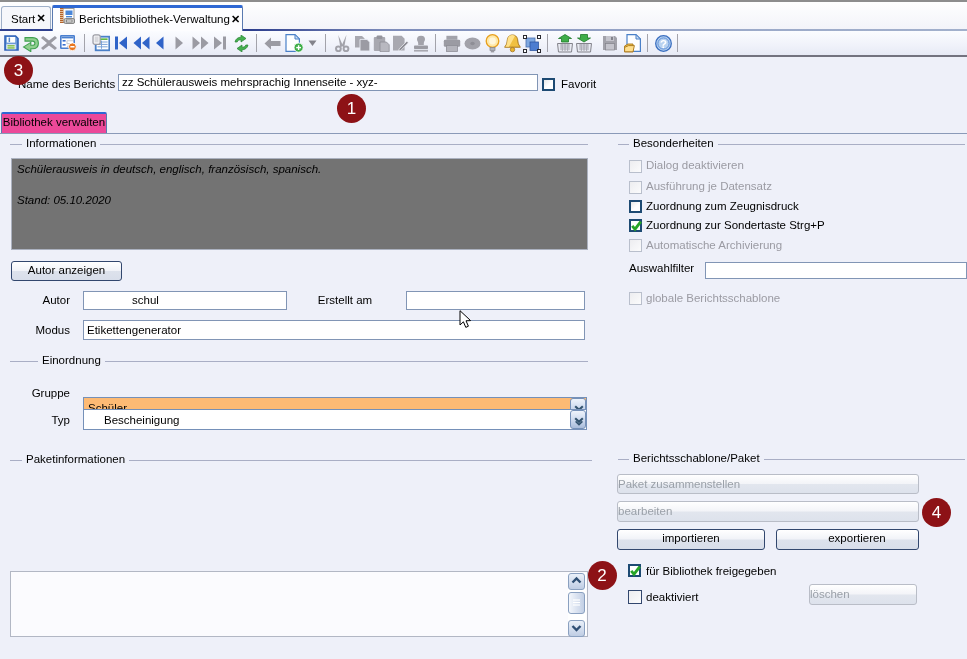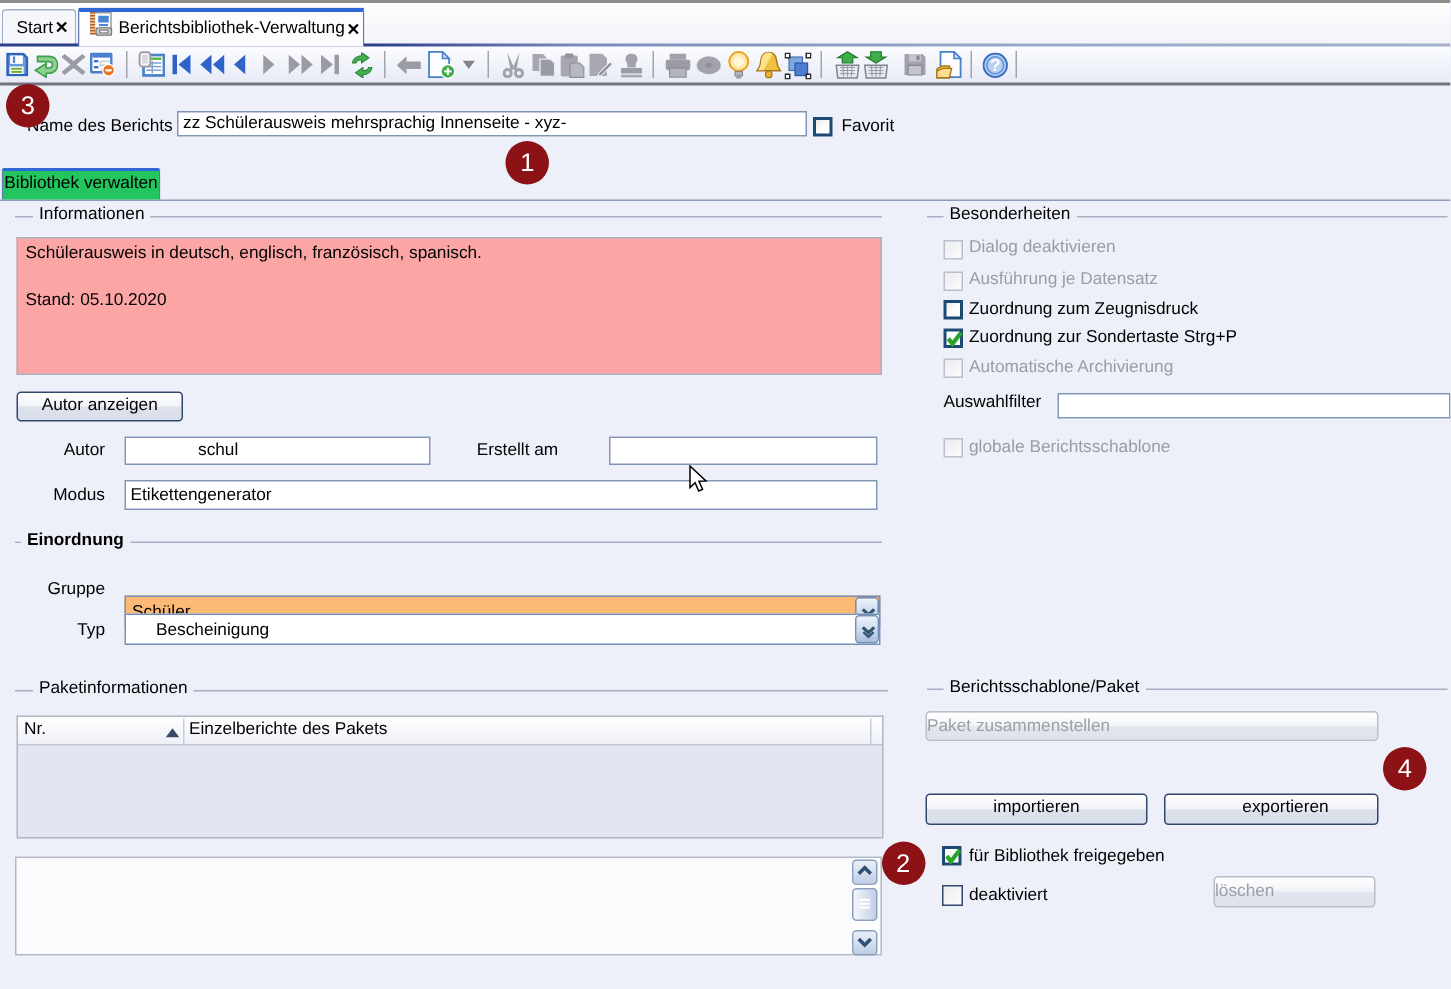--- a/index.html
+++ b/index.html
@@ -285,69 +285,59 @@
 <div class="abs" id="main" style="left:0;top:57px;width:967px;height:602px;">
 
   <div class="abs txt" style="left:18px;top:19px;height:16px;line-height:16px;">Name des Berichts</div>
   <div class="abs input" style="left:118px;top:17px;width:420px;height:17px;line-height:13px;">zz Schülerausweis mehrsprachig Innenseite - xyz-</div>
   <div class="abs cb" style="left:542px;top:21px;"></div>
   <div class="abs txt" style="left:561px;top:19px;height:16px;line-height:16px;">Favorit</div>
   <div class="abs circ" style="left:4px;top:-1px;">3</div>
   <div class="abs circ" style="left:337px;top:37px;">1</div>
 
   <div class="abs" style="left:0;top:75.5px;width:967px;height:1px;background:#8a9ab8;"></div>
-  <div class="abs" style="left:1px;top:55px;width:106px;height:21px;background:#22c55e;border:1px solid #5a7ab0;border-top:2.5px solid #2e68d4;border-bottom:none;border-radius:2px 2px 0 0;z-index:2;text-align:center;font-size:11.5px;line-height:17px;white-space:nowrap;">Bibliothek verwalten</div>
+  <div class="abs" style="left:1px;top:55px;width:106px;height:21px;background:#ec4899;border:1px solid #5a7ab0;border-top:2.5px solid #2e68d4;border-bottom:none;border-radius:2px 2px 0 0;z-index:2;text-align:center;font-size:11.5px;line-height:17px;white-space:nowrap;">Bibliothek verwalten</div>
 
   <div class="abs grpline" style="left:10px;top:86.5px;width:578px;"></div>
   <div class="abs grplabel" style="left:22px;top:80px;">Informationen</div>
-  <div class="abs" style="left:11px;top:101px;width:577px;height:92px;background:#fca5a5;border:1px solid #abb1bf;font-size:11.5px;line-height:15.3px;padding:3px 5px;">Schülerausweis in deutsch, englisch, französisch, spanisch.<br><br>Stand: 05.10.2020</div>
+  <div class="abs" style="left:11px;top:101px;width:577px;height:92px;background:#737373;border:1px solid #abb1bf;font-size:11.5px;line-height:15.3px;padding:3px 5px;font-style:italic;">Schülerausweis in deutsch, englisch, französisch, spanisch.<br><br>Stand: 05.10.2020</div>
   <div class="abs btn" style="left:11px;top:204px;width:111px;height:20px;line-height:17px;">Autor anzeigen</div>
 
   <div class="abs txt" style="left:10px;top:234px;width:60px;height:19px;line-height:19px;text-align:right;">Autor</div>
   <div class="abs input" style="left:83px;top:234px;width:204px;height:19px;line-height:15px;padding-left:48px;">schul</div>
   <div class="abs txt" style="left:300px;top:234px;width:90px;height:19px;line-height:19px;text-align:center;">Erstellt am</div>
   <div class="abs input" style="left:406px;top:234px;width:179px;height:19px;"></div>
   <div class="abs txt" style="left:10px;top:263px;width:60px;height:20px;line-height:20px;text-align:right;">Modus</div>
   <div class="abs input" style="left:83px;top:263px;width:502px;height:20px;line-height:16px;">Etikettengenerator</div>
 
   <svg class="abs" style="left:459px;top:252.5px;z-index:8;" width="13" height="19" viewBox="0 0 13 19">
     <path d="M 1 0.7 L 1 15 L 4.4 11.8 L 6.8 17.4 L 9.4 16.2 L 7 10.8 L 11.6 10.6 Z" fill="#fff" stroke="#000" stroke-width="1"></path>
   </svg>
 
   <div class="abs grpline" style="left:10px;top:303.5px;width:578px;"></div>
-  <div class="abs grplabel" style="left:14px;top:297px;font-weight:bold;">Einordnung</div>
+  <div class="abs grplabel" style="left:38px;top:297px;">Einordnung</div>
   <div class="abs txt" style="left:10px;top:326px;width:60px;height:20px;line-height:20px;text-align:right;">Gruppe</div>
   <div class="abs" style="left:83px;top:340px;width:504px;height:21px;background:#fdba74;border:1px solid #7590b8;">
     <div class="abs" style="left:4px;top:2px;font-size:11.5px;line-height:16px;">Schüler</div>
     <div class="abs combobtn" style="right:0px;top:0px;"><svg width="16" height="19" viewBox="0 0 16 19">
           <path d="M 4.2 7.2 L 8 10.8 L 11.8 7.2" fill="none" stroke="#33536f" stroke-width="2.1"></path>
           <path d="M 4.6 10.4 L 8 13.6 L 11.4 10.4" fill="none" stroke="#33536f" stroke-width="1.5"></path>
         </svg></div>
   </div>
   <div class="abs txt" style="left:10px;top:353px;width:60px;height:20px;line-height:20px;text-align:right;">Typ</div>
   <div class="abs" style="left:83px;top:351.5px;width:504px;height:21px;background:#fff;border:1px solid #7590b8;">
     <div class="abs" style="left:4px;top:2px;font-size:11.5px;line-height:16px;padding-left:16px;">Bescheinigung</div>
     <div class="abs combobtn" style="right:0px;top:0px;"><svg width="16" height="19" viewBox="0 0 16 19">
           <path d="M 4.2 7.2 L 8 10.8 L 11.8 7.2" fill="none" stroke="#33536f" stroke-width="2.1"></path>
           <path d="M 4.6 10.4 L 8 13.6 L 11.4 10.4" fill="none" stroke="#33536f" stroke-width="1.5"></path>
         </svg></div>
   </div>
 
   <div class="abs grpline" style="left:10px;top:402.5px;width:582px;"></div>
   <div class="abs grplabel" style="left:22px;top:396px;">Paketinformationen</div>
-  <div class="abs" style="left:11px;top:420px;width:578px;height:82px;border:1px solid #b2b7c4;background:#e3e5f0;">
-    <div class="abs" style="left:0;top:0;width:576px;height:19px;background:linear-gradient(180deg,#ffffff,#eef0f7);border-bottom:1px solid #c3c7d3;"></div>
-    <div class="abs" style="left:4px;top:2px;font-size:11.5px;">Nr.</div>
-    <svg class="abs" style="left:98px;top:7px;" width="10" height="7" viewBox="0 0 10 7">
-        <path d="M 5 0.5 L 9.5 6.5 L 0.5 6.5 Z" fill="#3a4a66"></path>
-      </svg>
-    <div class="abs" style="left:110px;top:1px;width:1px;height:17px;background:#c8ccd8;"></div>
-    <div class="abs" style="left:114px;top:2px;font-size:11.5px;">Einzelberichte des Pakets</div>
-    <div class="abs" style="left:568px;top:1px;width:1px;height:17px;background:#c8ccd8;"></div>
-  </div>
 
   <div class="abs" style="left:10px;top:514px;width:578px;height:66px;background:#fbfbfe;border:1px solid #b2b7c4;">
     <div class="abs" style="right:1.5px;top:1px;width:18px;height:62px;background:#fff;">
       <div class="abs" style="left:0;top:0;width:17.5px;height:16.5px;border:1px solid #8aa0c0;border-radius:3px;background:linear-gradient(180deg,#eaf0f9,#bfcde4);"><svg width="15" height="14" viewBox="0 0 15 14">
             <path d="M 3.5 8.5 L 7.5 4.5 L 11.5 8.5" fill="none" stroke="#2f4f74" stroke-width="2.4"></path>
           </svg></div>
       <div class="abs" style="left:0;top:18.5px;width:17.5px;height:22px;border:1px solid #8aa0c0;border-radius:3px;background:linear-gradient(90deg,#f4f7fc,#c2cfe5);">
         <svg width="15" height="20" viewBox="0 0 15 20">
             <g stroke="#fff" stroke-width="1.2">
               <line x1="4" y1="7" x2="11" y2="7"></line>
@@ -378,20 +368,21 @@
   <div class="abs cbd" style="left:629px;top:182px;"></div>
   <div class="abs txt gray" style="left:646px;top:181.5px;">Automatische Archivierung</div>
   <div class="abs txt" style="left:629px;top:205px;">Auswahlfilter</div>
   <div class="abs input" style="left:705px;top:204.5px;width:262px;height:17.5px;"></div>
   <div class="abs cbd" style="left:629px;top:235px;"></div>
   <div class="abs txt gray" style="left:646px;top:234.5px;">globale Berichtsschablone</div>
 
   <div class="abs grpline" style="left:618px;top:401.5px;width:347px;"></div>
   <div class="abs grplabel" style="left:629px;top:395px;">Berichtsschablone/Paket</div>
   <div class="abs btnd" style="left:617px;top:416.5px;width:302px;height:20.5px;line-height:18px;">Paket zusammenstellen</div>
+  <div class="abs btnd" style="left:617px;top:443.5px;width:302px;height:21px;line-height:18px;">bearbeiten</div>
   <div class="abs btn" style="left:617px;top:472px;width:148px;height:20.5px;line-height:17px;">importieren</div>
   <div class="abs btn" style="left:776px;top:472px;width:143px;height:20.5px;line-height:17px;padding-left:19px;">exportieren</div>
   <div class="abs circ" style="left:922px;top:441px;">4</div>
   <div class="abs cbc" style="left:628px;top:507px;"><svg style="overflow:visible" width="11" height="11" viewBox="0 0 11 11">
         <path d="M 1.2 4.8 L 4 8.2 L 9.8 0.6" fill="none" stroke="#27a527" stroke-width="2.8"></path>
       </svg></div>
   <div class="abs txt" style="left:646px;top:507.5px;">für Bibliothek freigegeben</div>
   <div class="abs cbd" style="left:628px;top:532.5px;width:14px;height:14px;border-color:#32476e;"></div>
   <div class="abs txt" style="left:646px;top:533.5px;">deaktiviert</div>
   <div class="abs btnd" style="left:809px;top:526.5px;width:108px;height:21px;line-height:18px;">löschen</div>

